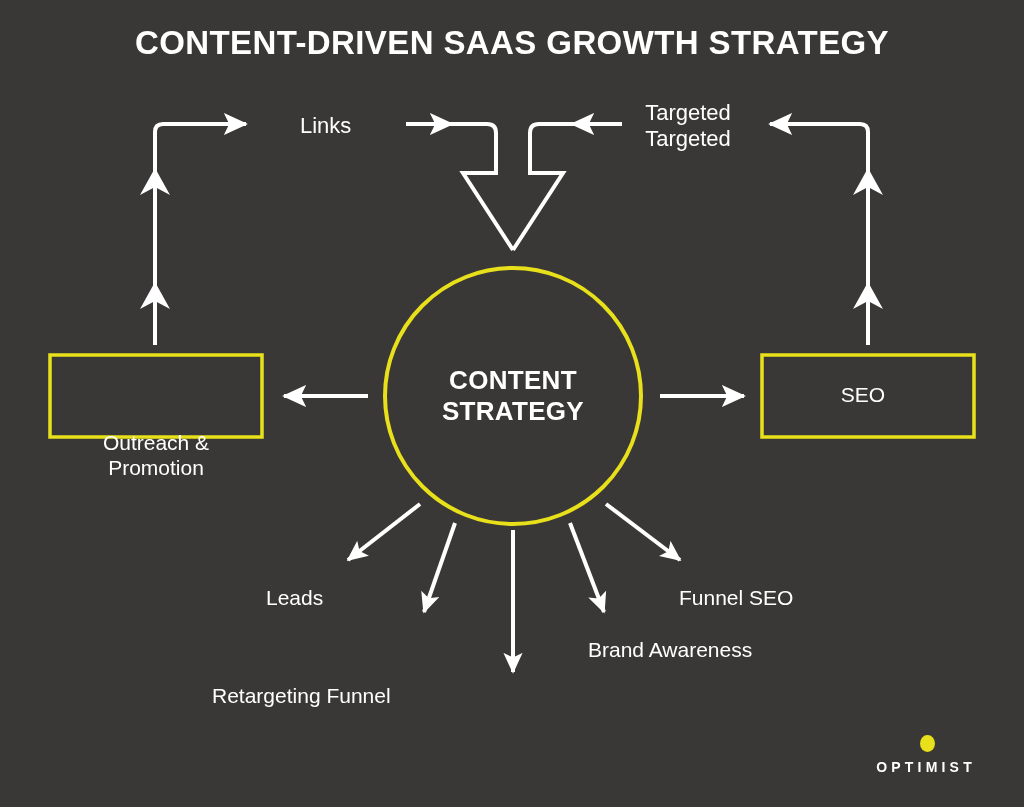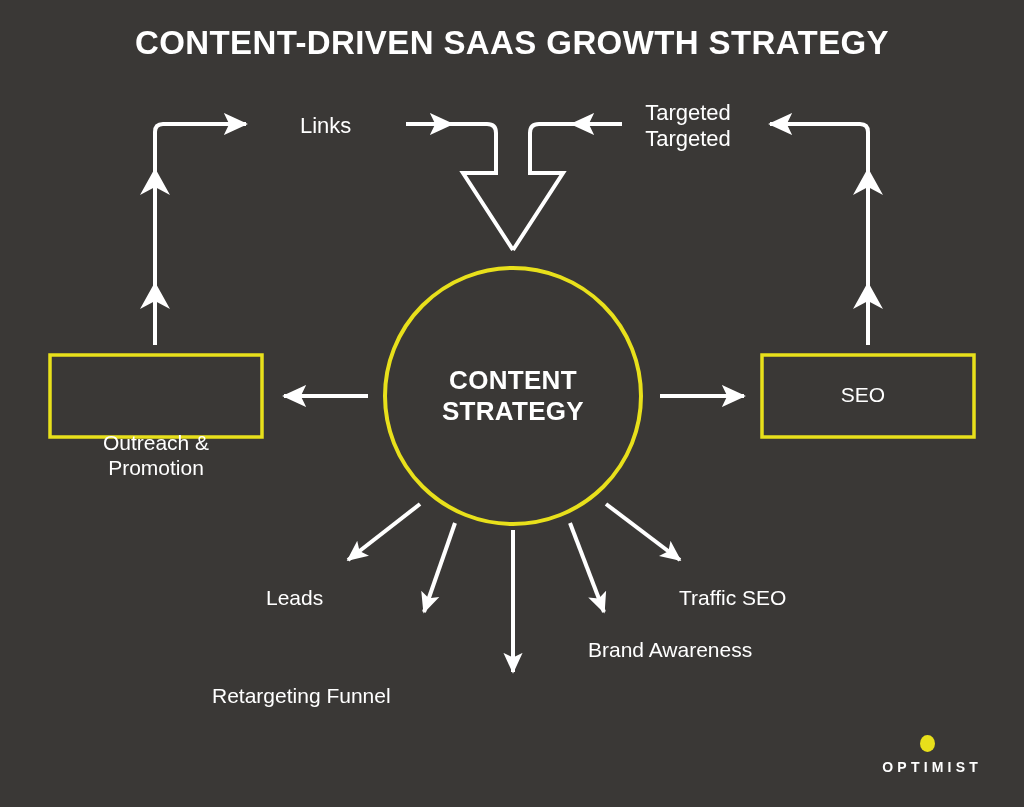--- a/index.html
+++ b/index.html
@@ -98,21 +98,21 @@
   #label-email-subs       { left: 396px; top: 693px; }
   #label-brand-awareness  { left: 588px; top: 638px; text-align: right; }
   #label-product-seo      { left: 679px; top: 586px; }
 
   
   #brand-mark {
     position: absolute;
     left: 872px;
     top: 735px;
     width: 110px;
-    text-align: right;
+    text-align: left;
   }
   #brand-dot {
     width: 15px;
     height: 17px;
     background: #e8e01b;
     border-radius: 50%;
     margin: 0 auto 7px auto;
   }
   #brand-wordmark {
     position: static;
@@ -185,20 +185,20 @@
 
   <div class="txt" id="label-content-marketing"><span>CONTENT</span><br><span>STRATEGY</span></div>
 
   <div class="txt outcome-label" id="label-leads">Leads</div>
 
   <div class="txt outcome-label" id="label-retargeting">Retargeting Funnel</div>
 
 
   <div class="txt outcome-label" id="label-brand-awareness">Brand Awareness</div>
 
-  <div class="txt outcome-label" id="label-product-seo">Traffic SEO</div>
+  <div class="txt outcome-label" id="label-product-seo">Funnel SEO</div>
 
   <div id="brand-mark">
     <div id="brand-dot"></div>
     <div id="brand-wordmark">OPTIMIST</div>
   </div>
 
 </div>
 
 </body></html>

